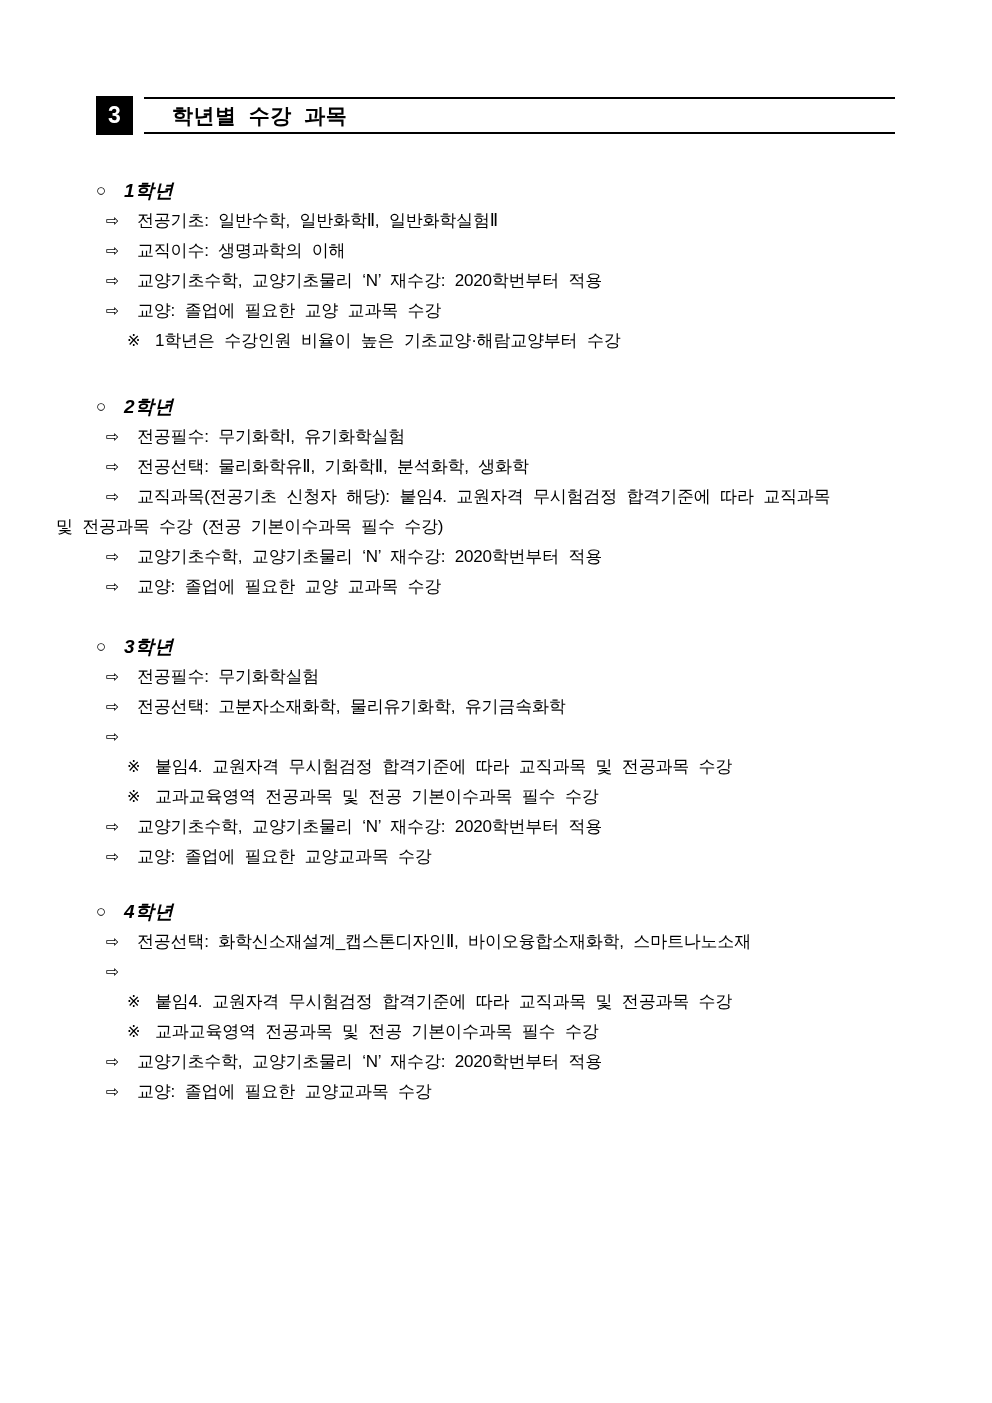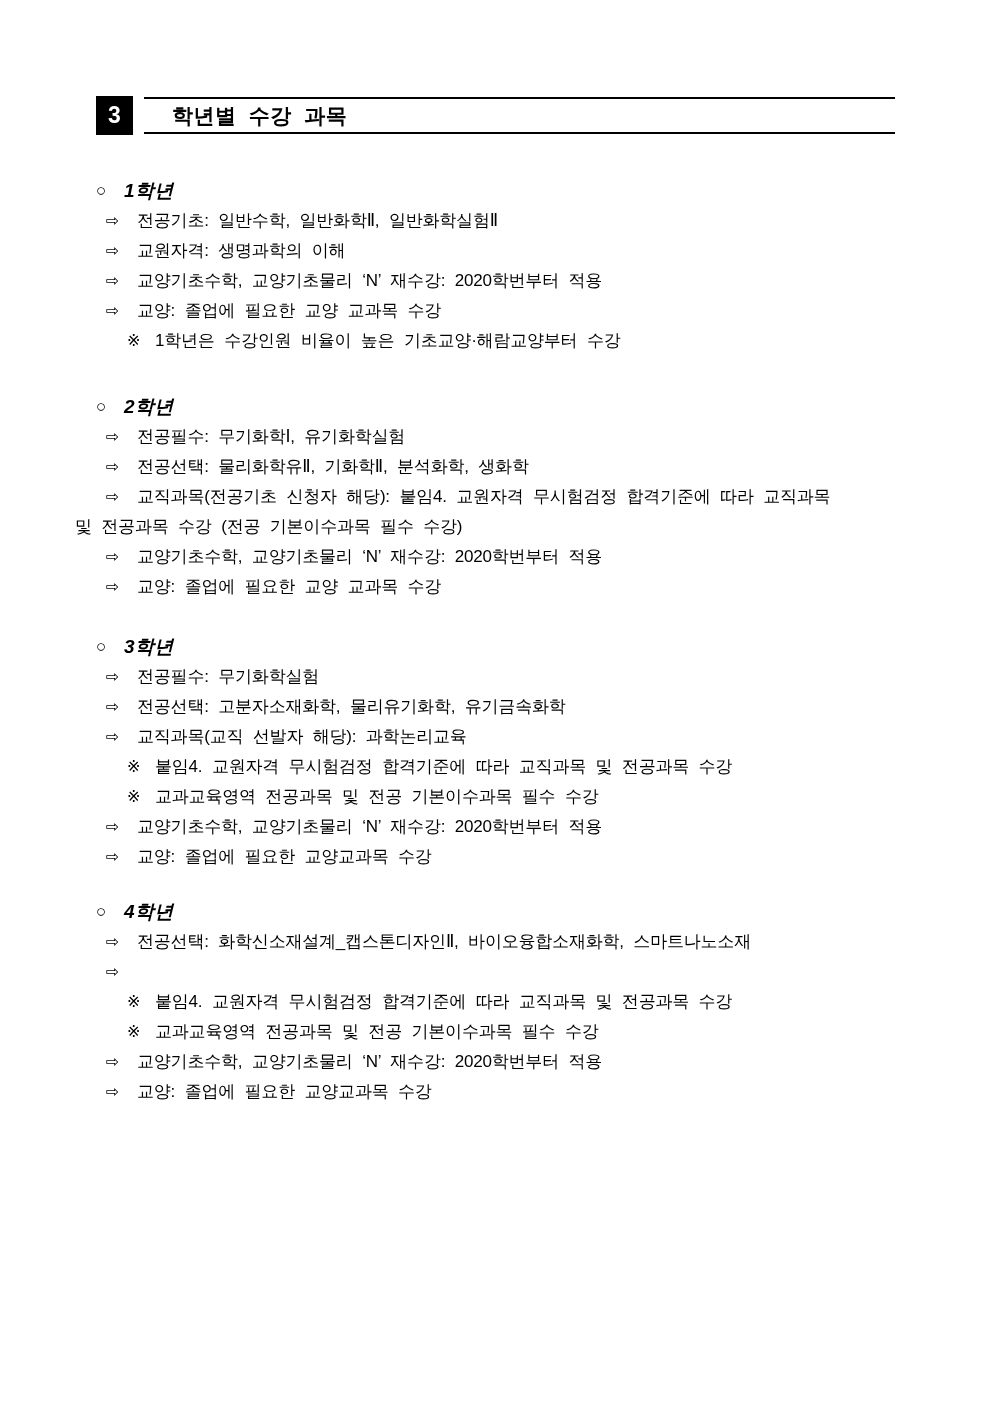--- a/index.html
+++ b/index.html
@@ -66,21 +66,21 @@
   .row {
     display: flex; align-items: flex-start;
     min-height: 30px; line-height: 30px;
     font-size: 17px;
   }
   .row .marker { flex: 0 0 auto; line-height: 30px; }
   .row.arrow { padding-left: 106px; }
   .row.arrow .marker { width: 31px; font-size: 16px; }
   .row.note  { padding-left: 127px; }
   .row.note  .marker { width: 28px; font-size: 16px; }
-  .row.cont  { padding-left: 75px; }
+  .row.cont  { padding-left: 56px; }
   .row .text {
     word-spacing: 5px; letter-spacing: -0.2px;
     white-space: nowrap;
     text-align: right;
   }
 </style>
 </head>
 <body>
 
 <div class="page">
@@ -99,21 +99,21 @@
         <div class="sec-heading">
           <span class="bullet">○</span>
           <span class="sec-title">1학년</span>
         </div>
         <div class="row arrow">
           <span class="marker">⇨</span>
           <span class="text">전공기초: 일반수학, 일반화학Ⅱ, 일반화학실험Ⅱ</span>
         </div>
         <div class="row arrow">
           <span class="marker">⇨</span>
-          <span class="text">교원자격: 생명과학의 이해</span>
+          <span class="text">교직이수: 생명과학의 이해</span>
         </div>
         <div class="row arrow">
           <span class="marker">⇨</span>
           <span class="text">교양기초수학, 교양기초물리 ‘N’ 재수강: 2020학번부터 적용</span>
         </div>
         <div class="row arrow">
           <span class="marker">⇨</span>
           <span class="text">교양: 졸업에 필요한 교양 교과목 수강</span>
         </div>
         <div class="row note">
@@ -158,21 +158,20 @@
         <div class="row arrow">
           <span class="marker">⇨</span>
           <span class="text">전공필수: 무기화학실험</span>
         </div>
         <div class="row arrow">
           <span class="marker">⇨</span>
           <span class="text">전공선택: 고분자소재화학, 물리유기화학, 유기금속화학</span>
         </div>
         <div class="row arrow">
           <span class="marker">⇨</span>
-          <span class="text">교직과목(교직 선발자 해당): 과학논리교육</span>
         </div>
         <div class="row note">
           <span class="marker">※</span>
           <span class="text">붙임4. 교원자격 무시험검정 합격기준에 따라 교직과목 및 전공과목 수강</span>
         </div>
         <div class="row note">
           <span class="marker">※</span>
           <span class="text">교과교육영역 전공과목 및 전공 기본이수과목 필수 수강</span>
         </div>
         <div class="row arrow">

